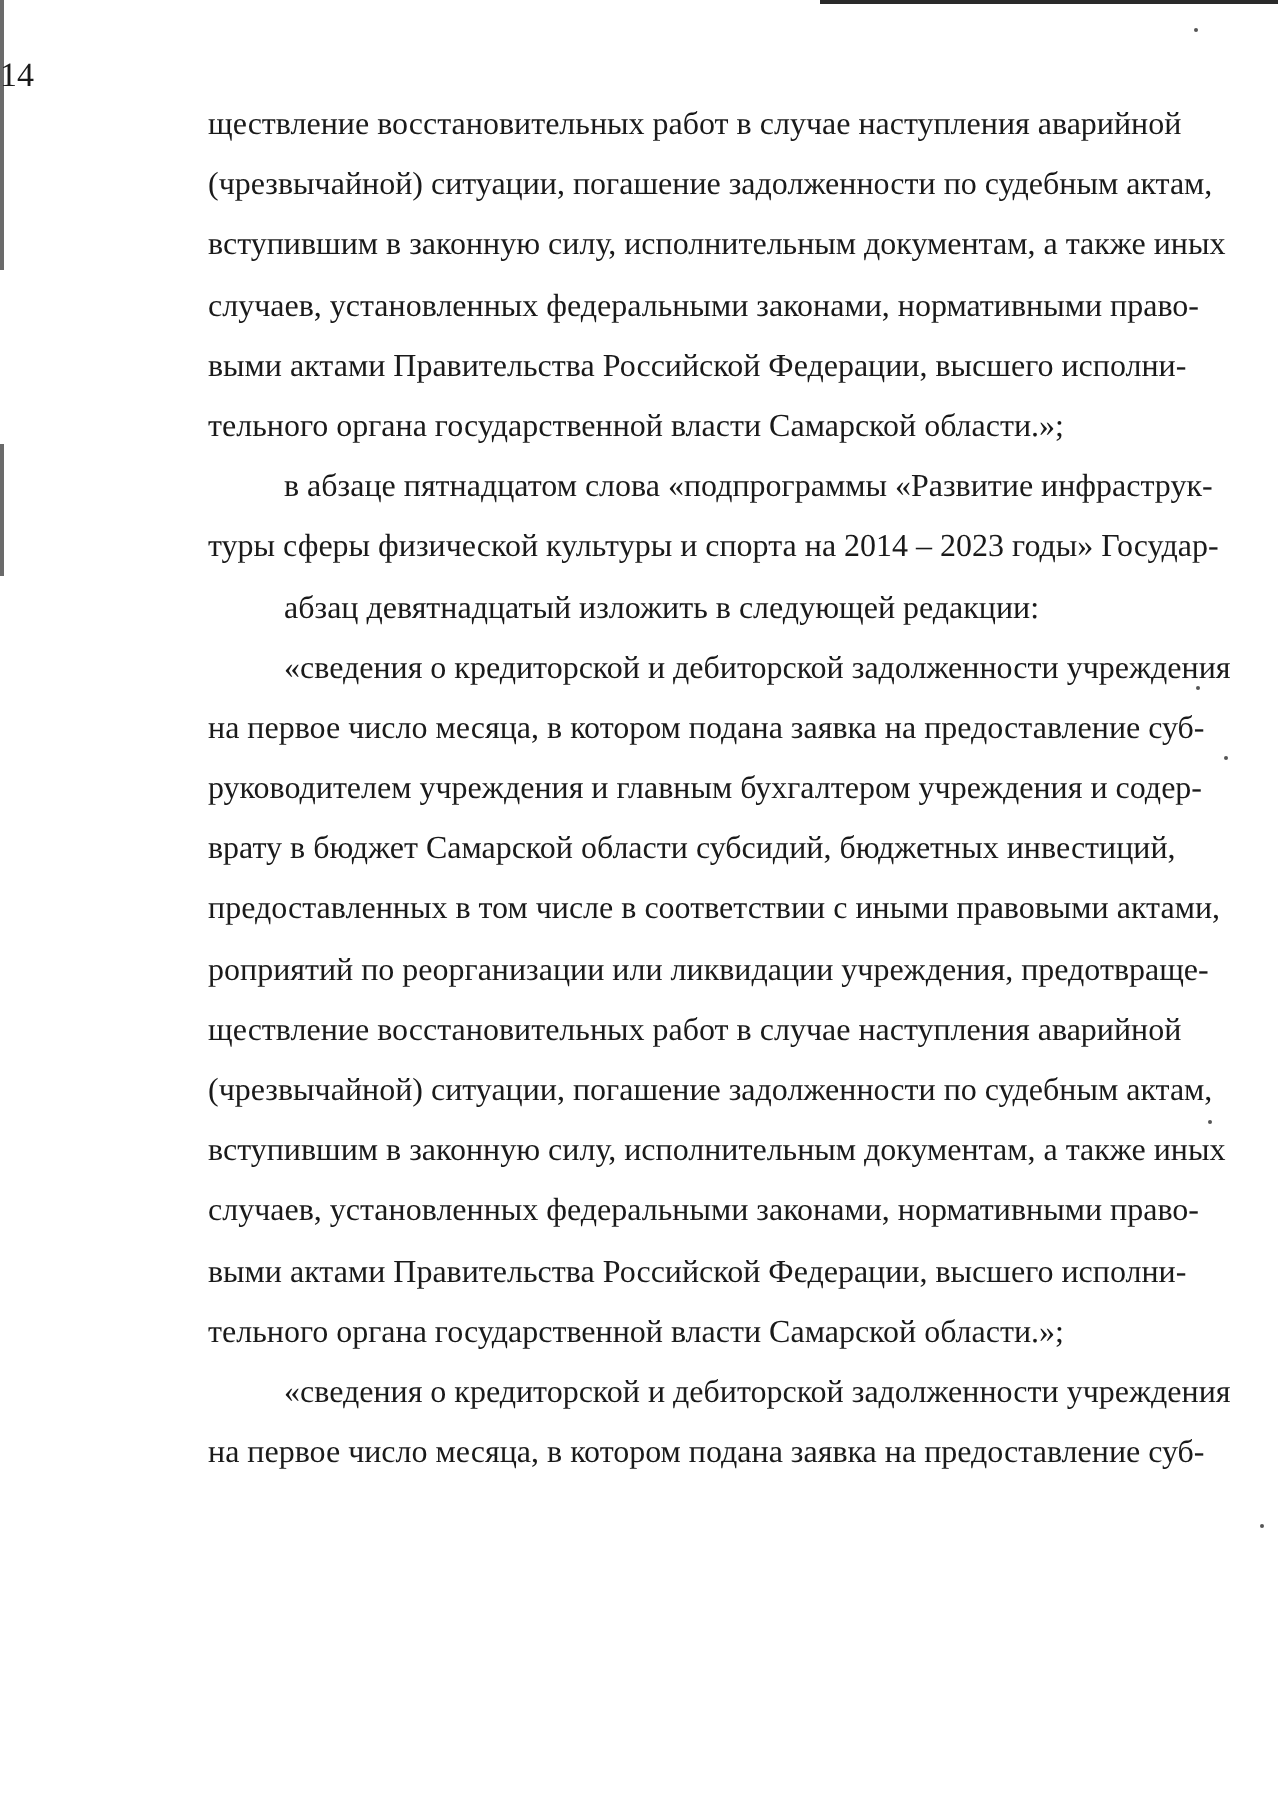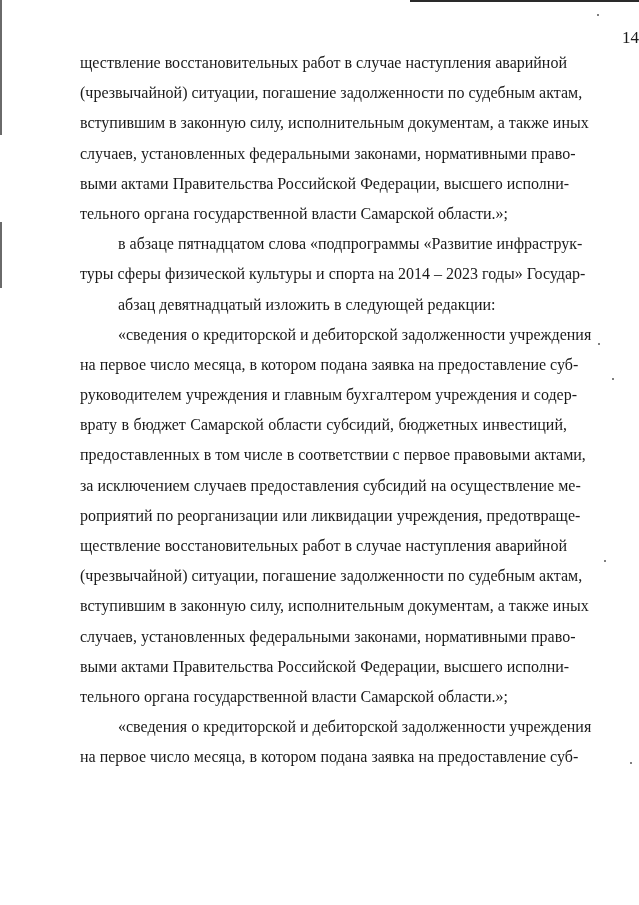--- a/index.html
+++ b/index.html
@@ -44,37 +44,38 @@
     width: 2px;
     height: 2px;
     background: #555;
     border-radius: 50%;
   }
   .page-number {
     position: absolute;
     top: 28px;
     left: 0;
     width: 639px;
-    text-align: right;
+    text-align: left;
     font-size: 17px;
   }
   .content {
     position: absolute;
     top: 48px;
     left: 80px;
     width: 487px;
     font-size: 16px;
     line-height: 30.2px;
   }
   .line {
     display: block;
     white-space: nowrap;
     text-align: justify;
     text-align-last: justify;
     height: 30.2px;
+    margin-left: 24px;
   }
   .line.last {
     text-align-last: left;
   }
   .line.indent {
     padding-left: 38px;
   }
 </style>
 </head>
 <body>
@@ -109,22 +110,21 @@
 
   <div>
     <span class="line indent last">абзац девятнадцатый изложить в следующей редакции:</span>
   </div>
 
   <div>
     <span class="line indent">«сведения о кредиторской и дебиторской задолженности учреждения</span>
     <span class="line">на первое число месяца, в котором подана заявка на предоставление суб-</span>
     <span class="line">руководителем учреждения и главным бухгалтером учреждения и содер-</span>
     <span class="line">врату в бюджет Самарской области субсидий, бюджетных инвестиций,</span>
-    <span class="line">предоставленных в том числе в соответствии с первое правовыми актами,</span>
-    <span class="line">за исключением случаев предоставления субсидий на осуществление ме-</span>
+    <span class="line">предоставленных в том числе в соответствии с иными правовыми актами,</span>
     <span class="line">роприятий по реорганизации или ликвидации учреждения, предотвраще-</span>
     <span class="line">ществление восстановительных работ в случае наступления аварийной</span>
     <span class="line">(чрезвычайной) ситуации, погашение задолженности по судебным актам,</span>
     <span class="line">вступившим в законную силу, исполнительным документам, а также иных</span>
     <span class="line">случаев, установленных федеральными законами, нормативными право-</span>
     <span class="line">выми актами Правительства Российской Федерации, высшего исполни-</span>
     <span class="line last">тельного органа государственной власти Самарской области.»;</span>
   </div>
 
 

